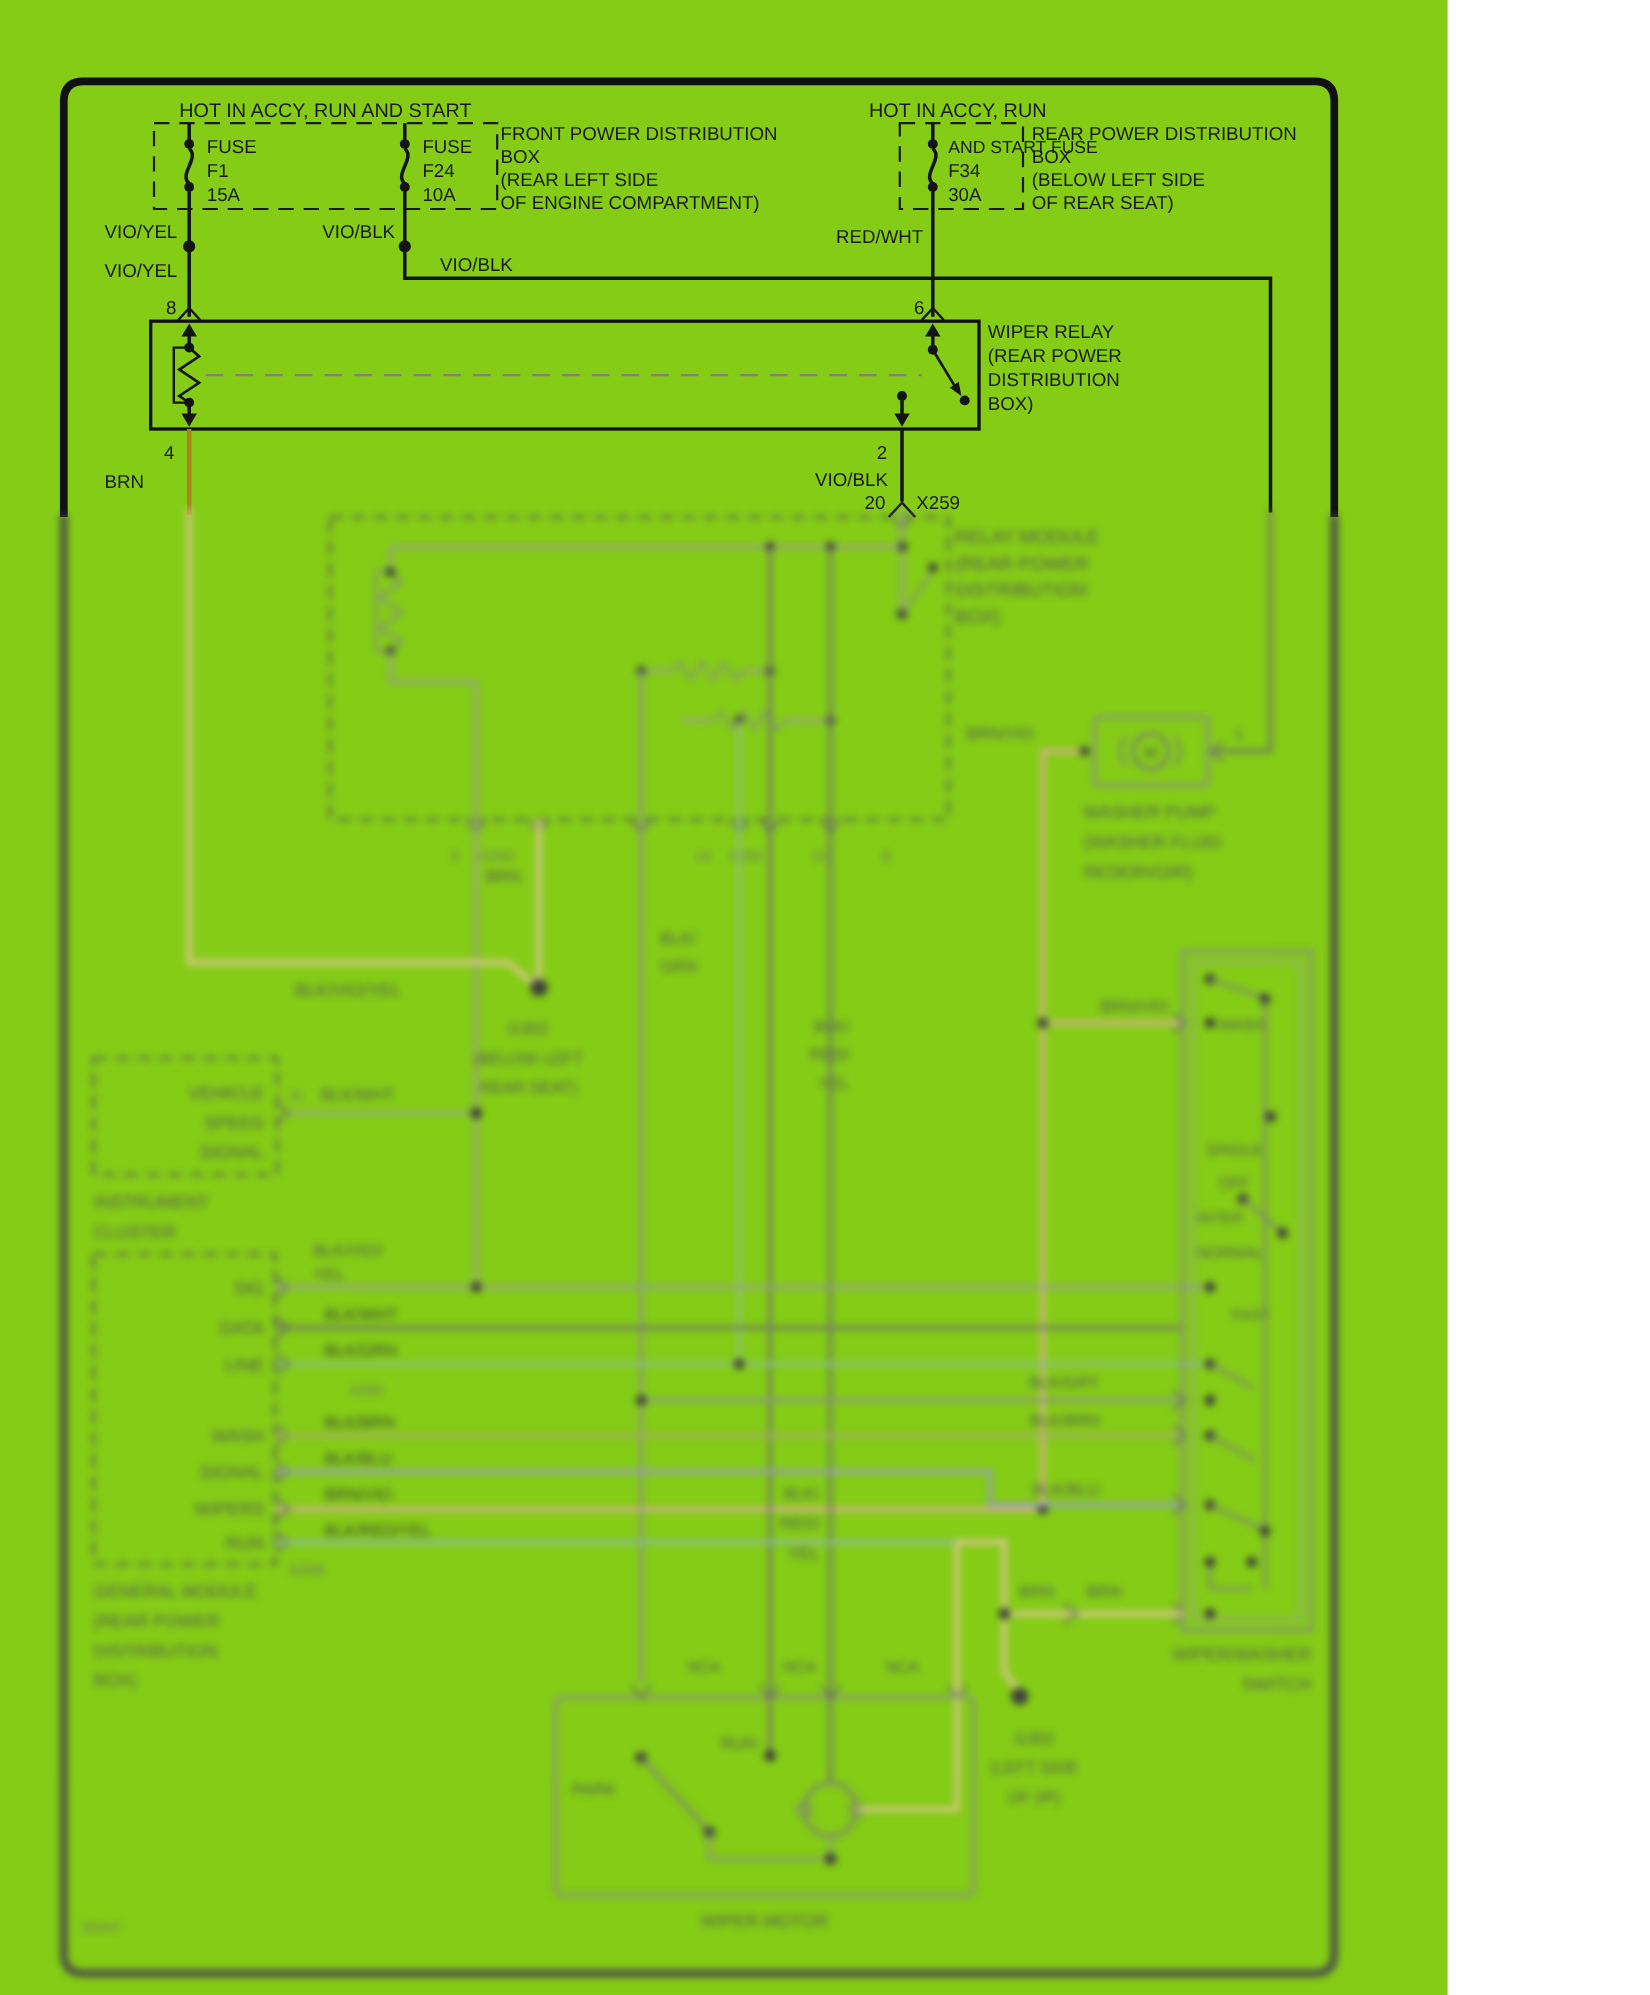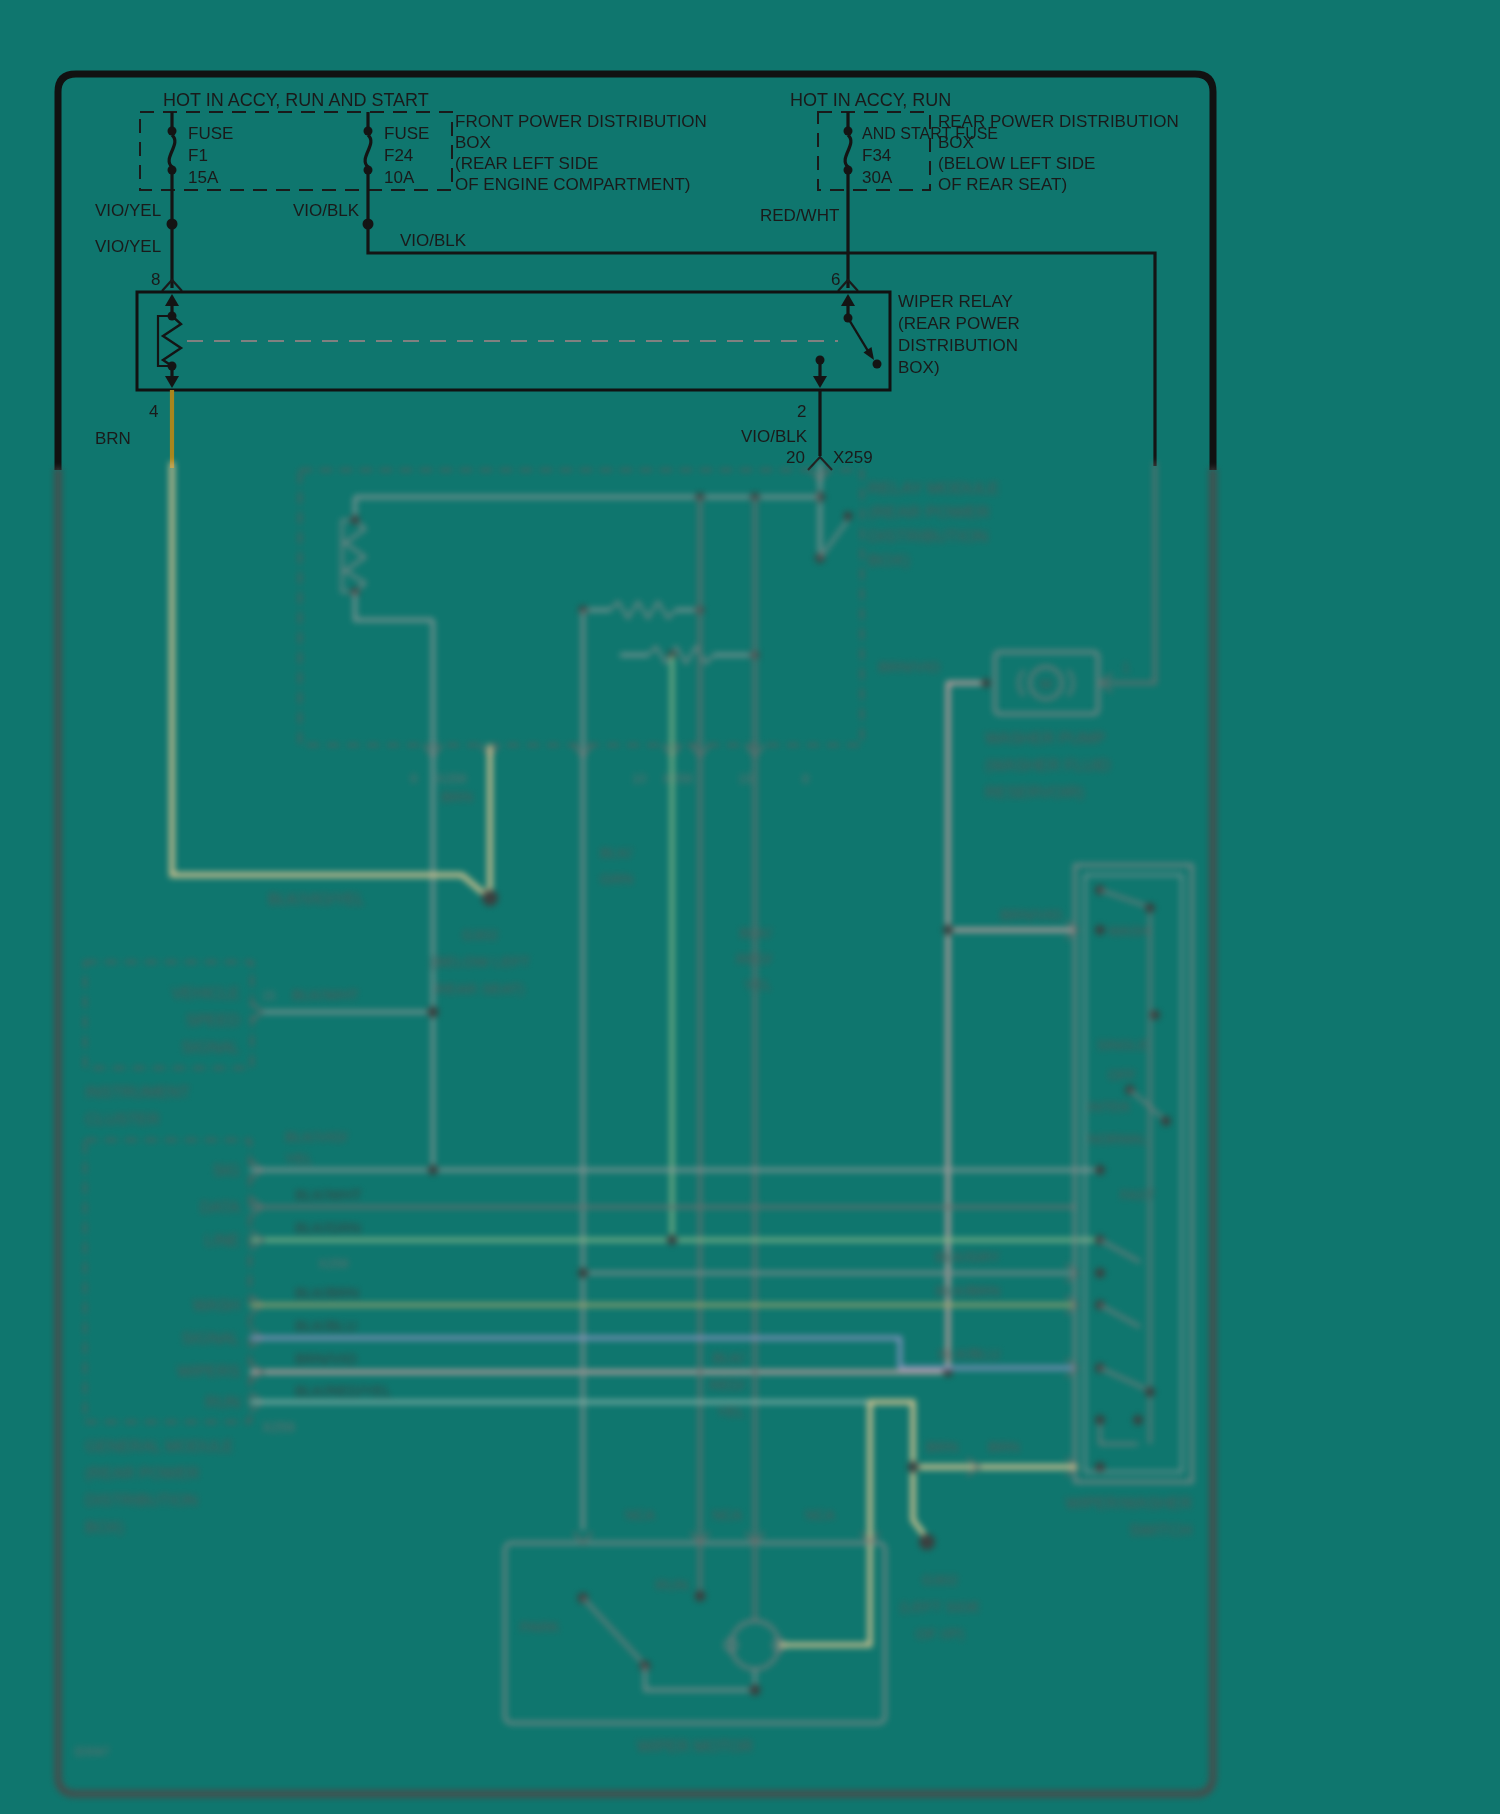--- a/index.html
+++ b/index.html
@@ -1,16 +1,16 @@
 <!DOCTYPE html>
 <html><head>
 <meta charset="utf-8">
 <style>
   html,body{margin:0;padding:0;background:#fff;}
-  .canvas{position:relative;width:1500px;height:1814px;background:#0f766e;overflow:hidden;text-decoration:underline;}
+  .canvas{position:relative;width:1316px;height:1814px;background:#84cc16;overflow:hidden;text-decoration:underline;}
   svg{position:absolute;left:0;top:0;}
   text{font-family:"Liberation Sans", sans-serif;}
   .t18{font-size:18px;} .t17{font-size:17px;} .t16{font-size:16px;}
   .t15{font-size:15px;} .t14{font-size:14px;} .t13{font-size:13px;} .t12{font-size:12px;}
   .ink{fill:#1a1a1a;}
   .gink{fill:#565656;}
   .g2ink{fill:#6e6e6e;}
   .blurred{filter:blur(3.2px);opacity:.95;}
   .wire{fill:none;stroke:#141414;stroke-width:3.2;}
   .wireg{fill:none;stroke:#9b9b9b;stroke-width:3;}

